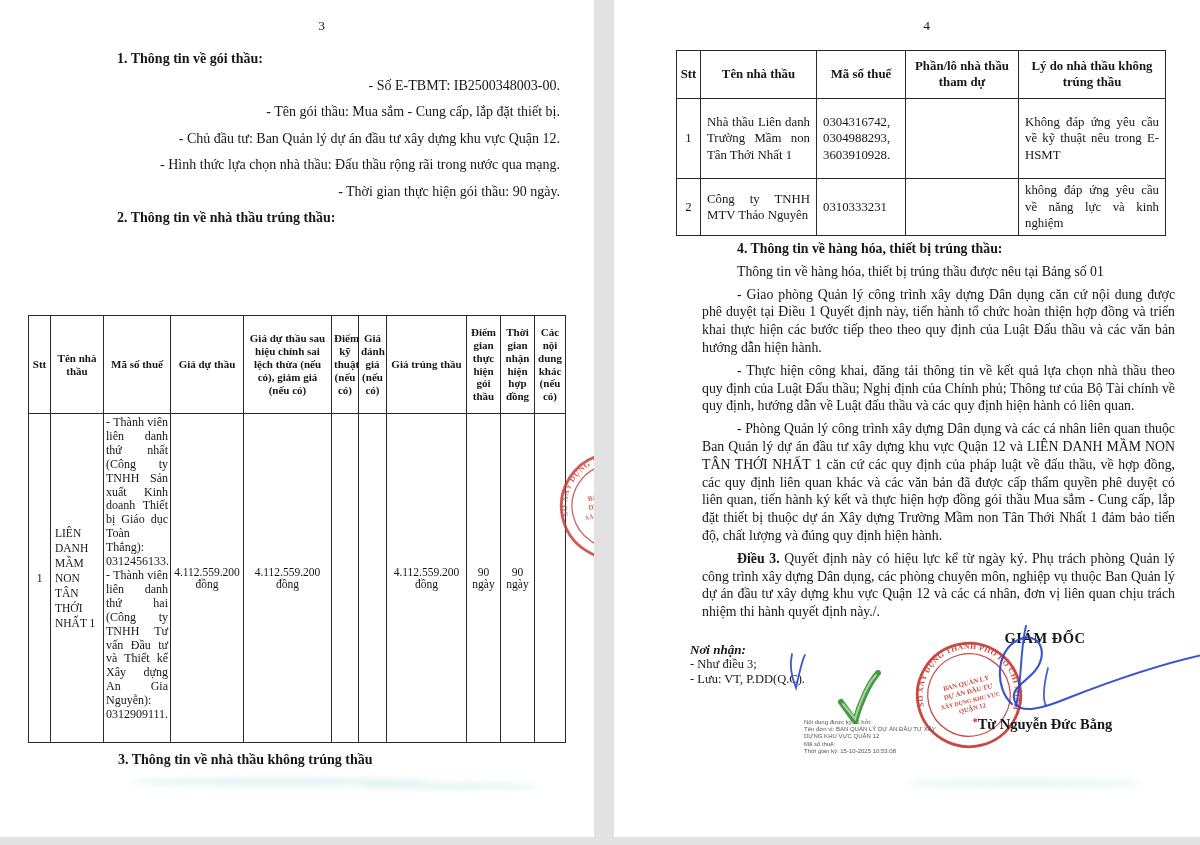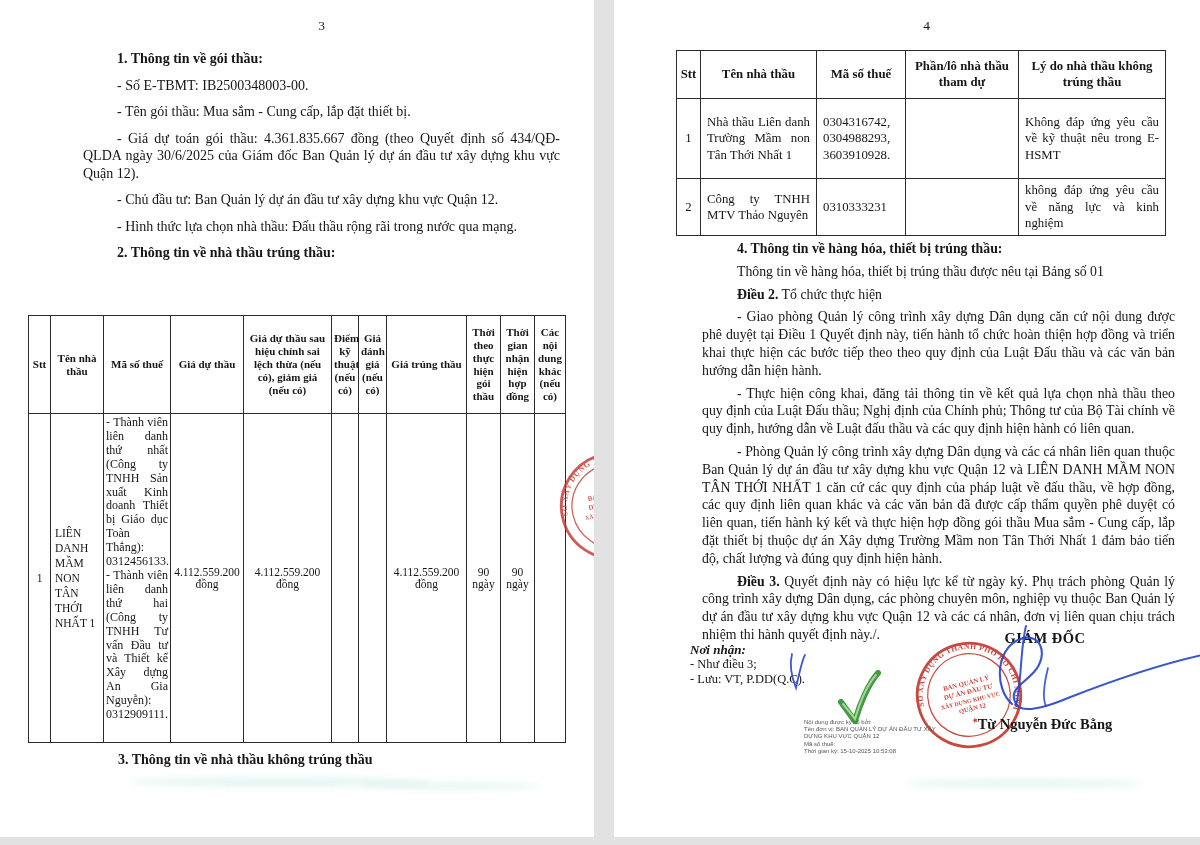--- a/index.html
+++ b/index.html
@@ -13,21 +13,21 @@
   .divider-v { position:absolute; left:594px; top:0; width:20px; height:837px; background:#e2e2e2; }
   .divider-b { position:absolute; left:0; top:837px; width:1200px; height:8px; background:#e2e2e2; }
 
   .pagenum { position:absolute; top:18px; font-size:13.5px; text-align:center; }
   #page3 .pagenum { left:83px; width:477px; }
   #page4 .pagenum { left:76px; width:473px; }
 
   
   .p3-flow { position:absolute; left:83px; top:50px; width:477px; }
   .p3-flow p { font-size:14px; line-height:17.5px; text-align:justify; text-indent:34px; margin-bottom:9px; }
-  .p3-flow p.single { text-align:left; }
+  .p3-flow p.single { text-align:right; }
   .p3-flow .hd { font-weight:bold; text-align:left; }
 
   
   table { border-collapse:collapse; table-layout:fixed; width:100%; }
   th, td { border:1px solid #2b2b2b; vertical-align:middle; padding:1px 2px; }
   .winner-table-wrap { position:absolute; left:28px; top:315px; width:537px; }
   .winner-table th { font-size:11px; line-height:1.18; font-weight:bold; text-align:center; height:98px; }
   .winner-table td { font-size:11.5px; text-align:center; height:329px; }
   .winner-table td.tax { font-size:12px; line-height:13.9px; text-align:justify; vertical-align:top; padding:2px 2px; }
   .winner-table td.nm { font-size:11.5px; line-height:15px; text-align:left; padding-left:4px; }
@@ -72,23 +72,23 @@
 
 <div id="canvas">
 
   <div class="page" id="page3">
     <div class="pagenum">3</div>
 
     <div class="p3-flow">
       <p class="hd" style="text-indent:34px">1.   Thông tin về gói thầu:</p>
       <p class="single">- Số E-TBMT: IB2500348003-00.</p>
       <p class="single">- Tên gói thầu: Mua sắm - Cung cấp, lắp đặt thiết bị.</p>
-      <p>- Giá dự toán gói thầu: 4.361.835.667 đồng (theo Quyết định số 434/QĐ-QLDA ngày 30/6/2025 của Giám đốc Ban Quản lý dự án đầu tư xây dựng khu vực Quận 12).</p>
       <p class="single">- Chủ đầu tư: Ban Quản lý dự án đầu tư xây dựng khu vực Quận 12.</p>
       <p class="single">- Hình thức lựa chọn nhà thầu: Đấu thầu rộng rãi trong nước qua mạng.</p>
+      <p class="single">- Thời gian thực hiện gói thầu: 90 ngày.</p>
       <p class="hd" style="text-indent:34px; margin-bottom:4px">2.   Thông tin về nhà thầu trúng thầu:</p>
     </div>
 
     <div class="winner-table-wrap">
       <table class="winner-table">
         <colgroup>
           <col style="width:22px">
             <col style="width:53px">
             <col style="width:67px">
             <col style="width:73px">
@@ -103,21 +103,21 @@
         <thead>
           <tr>
             <th>Stt</th>
             <th>Tên nhà thầu</th>
             <th>Mã số thuế</th>
             <th>Giá dự thầu</th>
             <th>Giá dự thầu sau hiệu chỉnh sai lệch thừa (nếu có), giảm giá (nếu có)</th>
             <th>Điểm kỹ thuật (nếu có)</th>
             <th>Giá đánh giá (nếu có)</th>
             <th>Giá trúng thầu</th>
-            <th>Thời theo thực hiện gói thầu</th>
+            <th>Điểm gian thực hiện gói thầu</th>
             <th>Thời gian nhận hiện hợp đồng</th>
             <th>Các nội dung khác (nếu có)</th>
           </tr>
         </thead>
         <tbody>
           <tr>
             <td>1</td>
             <td class="nm">LIÊN DANH MẦM NON TÂN THỚI NHẤT 1</td>
             <td class="tax">
               <span style="display: block;">- Thành viên liên danh thứ nhất (Công ty TNHH Sản xuất Kinh doanh Thiết bị Giáo dục Toàn Thắng): 0312456133.</span>
@@ -194,21 +194,20 @@
             <td></td>
             <td class="jst">không đáp ứng yêu cầu về năng lực và kinh nghiệm</td>
           </tr>
         </tbody>
       </table>
     </div>
 
     <div class="p4-flow">
       <p class="hd single">4.   Thông tin về hàng hóa, thiết bị trúng thầu:</p>
       <p class="single">Thông tin về hàng hóa, thiết bị trúng thầu được nêu tại Bảng số 01</p>
-      <p class="single"><span class="b">Điều 2.</span><span> Tổ chức thực hiện</span></p>
       <p>- Giao phòng Quản lý công trình xây dựng Dân dụng căn cứ nội dung được phê duyệt tại Điều 1 Quyết định này, tiến hành tổ chức hoàn thiện hợp đồng và triển khai thực hiện các bước tiếp theo theo quy định của Luật Đấu thầu và các văn bản hướng dẫn hiện hành.</p>
       <p>- Thực hiện công khai, đăng tải thông tin về kết quả lựa chọn nhà thầu theo quy định của Luật Đấu thầu; Nghị định của Chính phủ; Thông tư của Bộ Tài chính về quy định, hướng dẫn về Luật đấu thầu và các quy định hiện hành có liên quan.</p>
       <p>- Phòng Quản lý công trình xây dựng Dân dụng và các cá nhân liên quan thuộc Ban Quản lý dự án đầu tư xây dựng khu vực Quận 12 và LIÊN DANH MẦM NON TÂN THỚI NHẤT 1 căn cứ các quy định của pháp luật về đấu thầu, về hợp đồng, các quy định liên quan khác và các văn bản đã được cấp thẩm quyền phê duyệt có liên quan, tiến hành ký kết và thực hiện hợp đồng gói thầu Mua sắm - Cung cấp, lắp đặt thiết bị thuộc dự án Xây dựng Trường Mầm non Tân Thới Nhất 1 đảm bảo tiến độ, chất lượng và đúng quy định hiện hành.</p>
       <p><span class="b">Điều 3.</span><span> Quyết định này có hiệu lực kể từ ngày ký. Phụ trách phòng Quản lý công trình xây dựng Dân dụng, các phòng chuyên môn, nghiệp vụ thuộc Ban Quản lý dự án đầu tư xây dựng khu vực Quận 12 và các cá nhân, đơn vị liên quan chịu trách nhiệm thi hành quyết định này./.</span></p>
     </div>
 
     <div class="recipients">
       <div class="hd">Nơi nhận:</div>
       <div>- Như điều 3;</div>
       <div>- Lưu: VT, P.DD(Q.C).</div>

